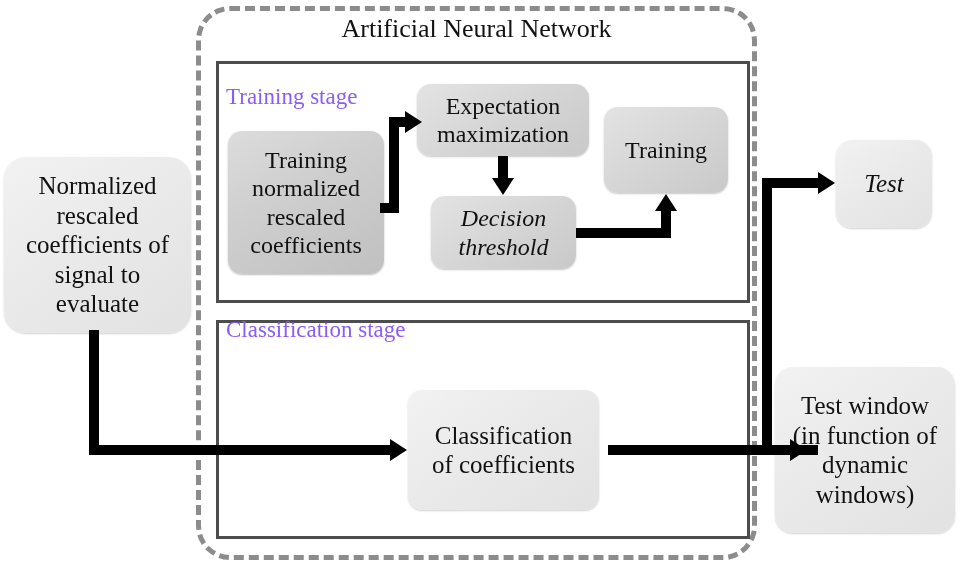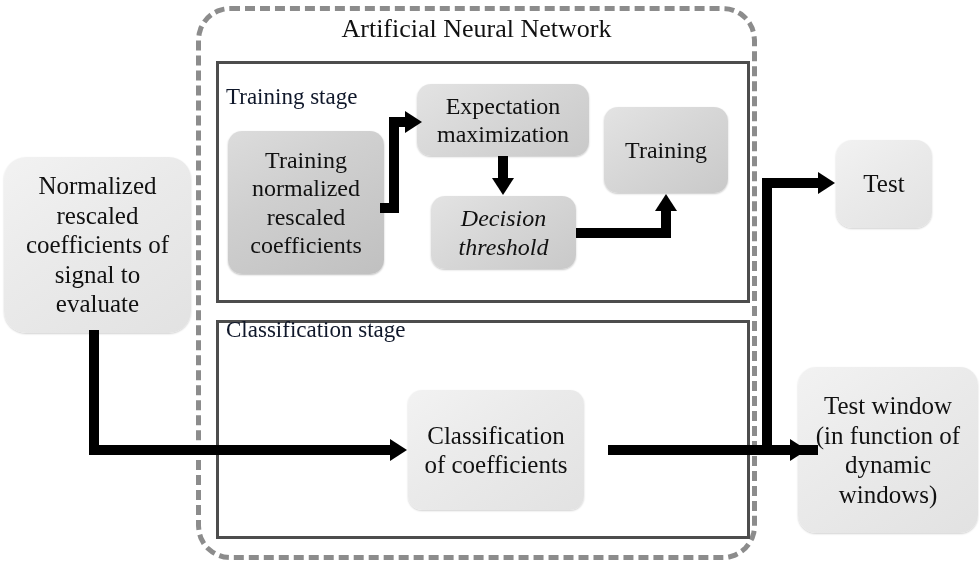--- a/index.html
+++ b/index.html
@@ -46,21 +46,21 @@
     border: 3px solid #4d4d4d;
     background: #ffffff;
     box-sizing: border-box;
   }
   #training-stage-box  { left: 216px; top: 61px;  width: 534px; height: 242px; }
   #classification-stage-box { left: 216px; top: 320px; width: 534px; height: 219px; }
 
   .stage-label {
     position: absolute;
     font-size: 23px;
-    color: #0f172a;
+    color: #8b5cf6;
     white-space: nowrap;
   }
   #training-stage-label       { left: 226px; top: 84px; }
   #classification-stage-label { left: 226px; top: 317px; }
 
   
   .node {
     position: absolute;
     box-sizing: border-box;
     display: flex;
@@ -87,23 +87,23 @@
   .node.dark {
     background: linear-gradient(150deg, #dcdcdc 0%, #cfcfcf 40%, #c0c0c0 100%);
     box-shadow: 0 1px 2px rgba(0,0,0,0.25);
   }
 
   #node-input        { left: 4px;   top: 157px; width: 187px; height: 176px; font-size: 25px; border-radius: 22px; }
   #node-training-coef{ left: 228px; top: 131px; width: 156px; height: 143px; font-size: 24px; }
   #node-em           { left: 417px; top: 84px;  width: 172px; height: 72px;  font-size: 24px; }
   #node-decision     { left: 431px; top: 196px; width: 145px; height: 73px;  font-size: 24px; font-style: italic; }
   #node-training     { left: 604px; top: 107px; width: 124px; height: 86px;  font-size: 24px; }
-  #node-classification { left: 408px; top: 390px; width: 176px; height: 120px; font-size: 25px; }
-  #node-test         { left: 836px; top: 140px; width: 96px;  height: 88px;  font-size: 25px; border-radius: 16px; }
-  #node-test-window  { left: 798px; top: 367px; width: 180px; height: 166px; font-size: 25px; border-radius: 18px; }
+  #node-classification { left: 408px; top: 390px; width: 191px; height: 120px; font-size: 25px; }
+  #node-test         { left: 836px; top: 140px; width: 96px;  height: 88px;  font-size: 25px; border-radius: 16px; font-style: italic; }
+  #node-test-window  { left: 775px; top: 367px; width: 180px; height: 166px; font-size: 25px; border-radius: 18px; }
 
   
   .conn {
     position: absolute;
     background: #000000;
   }
   .arrow {
     position: absolute;
     width: 0; height: 0;
   }

